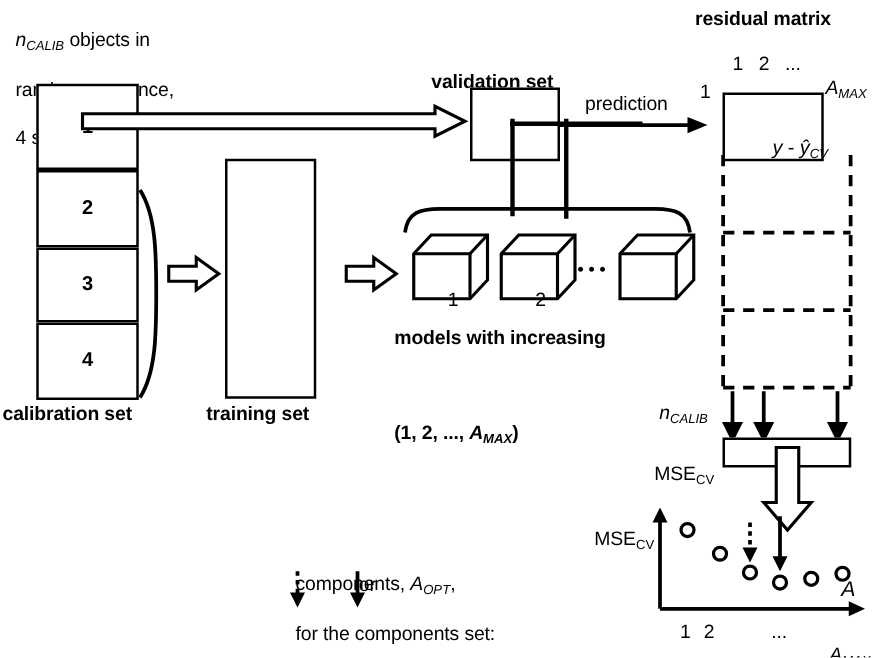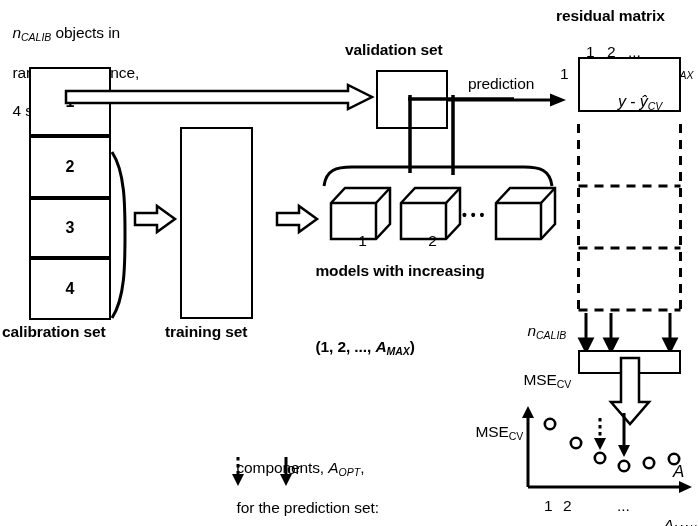--- a/index.html
+++ b/index.html
@@ -93,21 +93,21 @@
     <path d="M 2 9 L 24 9 L 24 2 L 42 15 L 24 28 L 24 21 L 2 21 Z" fill="#fff" stroke="#000" stroke-width="2.5" stroke-linejoin="miter"></path>
   </svg>
 </div>
 
 <div class="abs" style="left:64px; top:84px;">
   <svg width="310" height="26" viewBox="0 0 310 26">
     <path d="M 2 7 L 284 7 L 284 1 L 308 13 L 284 25 L 284 19 L 2 19 Z" fill="#fff" stroke="#000" stroke-width="2.5" stroke-linejoin="miter"></path>
   </svg>
 </div>
 
-<div class="abs txt bold nosel" style="left:345px; top:40px;">validation set</div>
+<div class="abs txt bold nosel" style="left:345px; top:56px;">validation set</div>
 <div class="abs box" style="left:376px; top:70px; width:72px; height:59px;"></div>
 
 <div class="abs" style="left:408px; top:95px;">
   <svg width="110" height="82" viewBox="0 0 110 82">
     <path d="M 0 4 L 106 4" stroke="#000" stroke-width="3.5" fill="none"></path>
     <path d="M 45 0 L 45 4" stroke="#000" stroke-width="3.5" fill="none"></path>
     <path d="M 45 4 L 45 80" stroke="#000" stroke-width="3.5" fill="none"></path>
     <path d="M 45 38 L 45 38" stroke="#000" stroke-width="3.5" fill="none"></path>
     <path d="M 0 4 L 0 38" stroke="#000" stroke-width="0" fill="none"></path>
   </svg>
@@ -131,21 +131,21 @@
 
 <div class="abs txt nosel" style="left:586px; top:42px;">1</div>
 <div class="abs txt nosel" style="left:607px; top:42px;">2</div>
 <div class="abs txt nosel" style="left:628px; top:42px;">...</div>
 <div class="abs txt nosel" style="left:652px; top:42px;">
   <span class="ital">A</span><sub class="sm">MAX</sub>
 </div>
 
 <div class="abs txt nosel" style="left:560px; top:64px;">1</div>
 
-<div class="abs box" style="left:578px; top:57px; width:103px; height:55px;padding-left:48px;">
+<div class="abs box" style="left:578px; top:74px; width:81px; height:55px;padding-left:48px;">
   <div class="txt nosel" style="position:absolute; left:0; top:14px; width:103px; text-align:center; font-size:16px;">
     <span class="ital">y</span><span> - </span><span class="ital">ŷ</span><sub class="sm">CV</sub>
   </div>
 </div>
 
 <div class="abs" style="left:576px; top:124px;">
   <svg width="110" height="190" viewBox="0 0 110 190">
     <g stroke="#000" stroke-width="3" fill="none" stroke-dasharray="9,7">
       <line x1="2.5" y1="0" x2="2.5" y2="186"></line>
       <line x1="104.5" y1="0" x2="104.5" y2="186"></line>
@@ -224,21 +224,21 @@
 
 <div class="abs txt nosel" style="left:307px; top:242px; width:220px;font-weight:bold;">
   <span>models with increasing</span><br>
   <br>
   <span>(1, 2, ..., </span><span class="ital">A</span><sub class="sm">MAX</sub><span>)</span>
 </div>
 
 <div class="abs txt nosel" style="left:228px; top:401px; width:240px;">
   <br>
   <span>components, </span><span class="ital">A</span><sub class="sm">OPT</sub><span>,</span><br>
-  <span>for the prediction set:</span>
+  <span>for the components set:</span>
 </div>
 
 <div class="abs" style="left:230px; top:457px;">
   <svg width="16" height="30" viewBox="0 0 16 30">
     <line x1="8" y1="0" x2="8" y2="18" stroke="#000" stroke-width="3" stroke-dasharray="3.5,3.5"></line>
     <path d="M 2 17 L 14 17 L 8 29 Z" fill="#000"></path>
   </svg>
 </div>
 <div class="abs txt nosel" style="left:257px; top:459px;margin-left:30px;">or</div>
 <div class="abs" style="left:278px; top:457px;">

